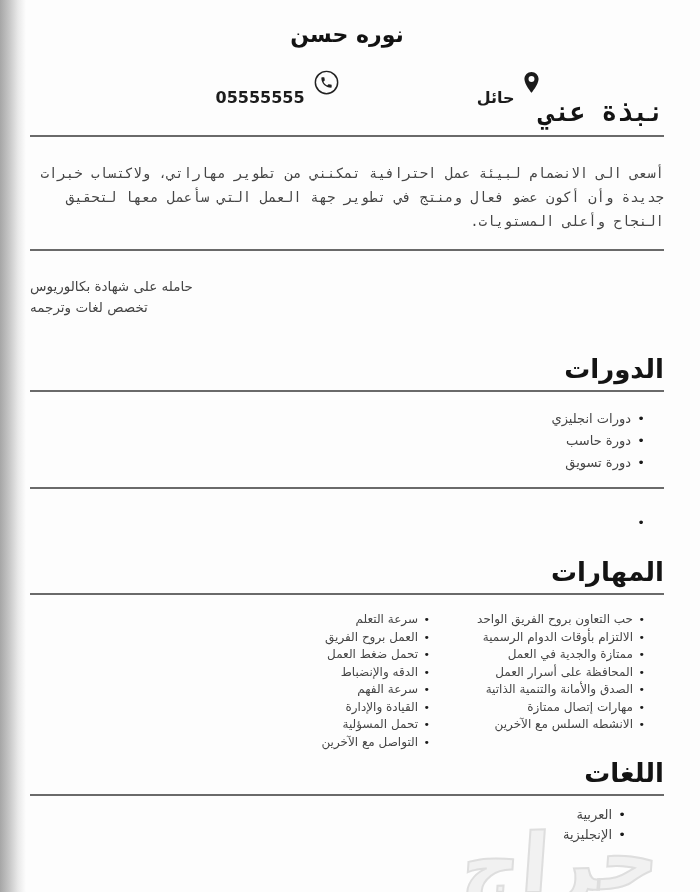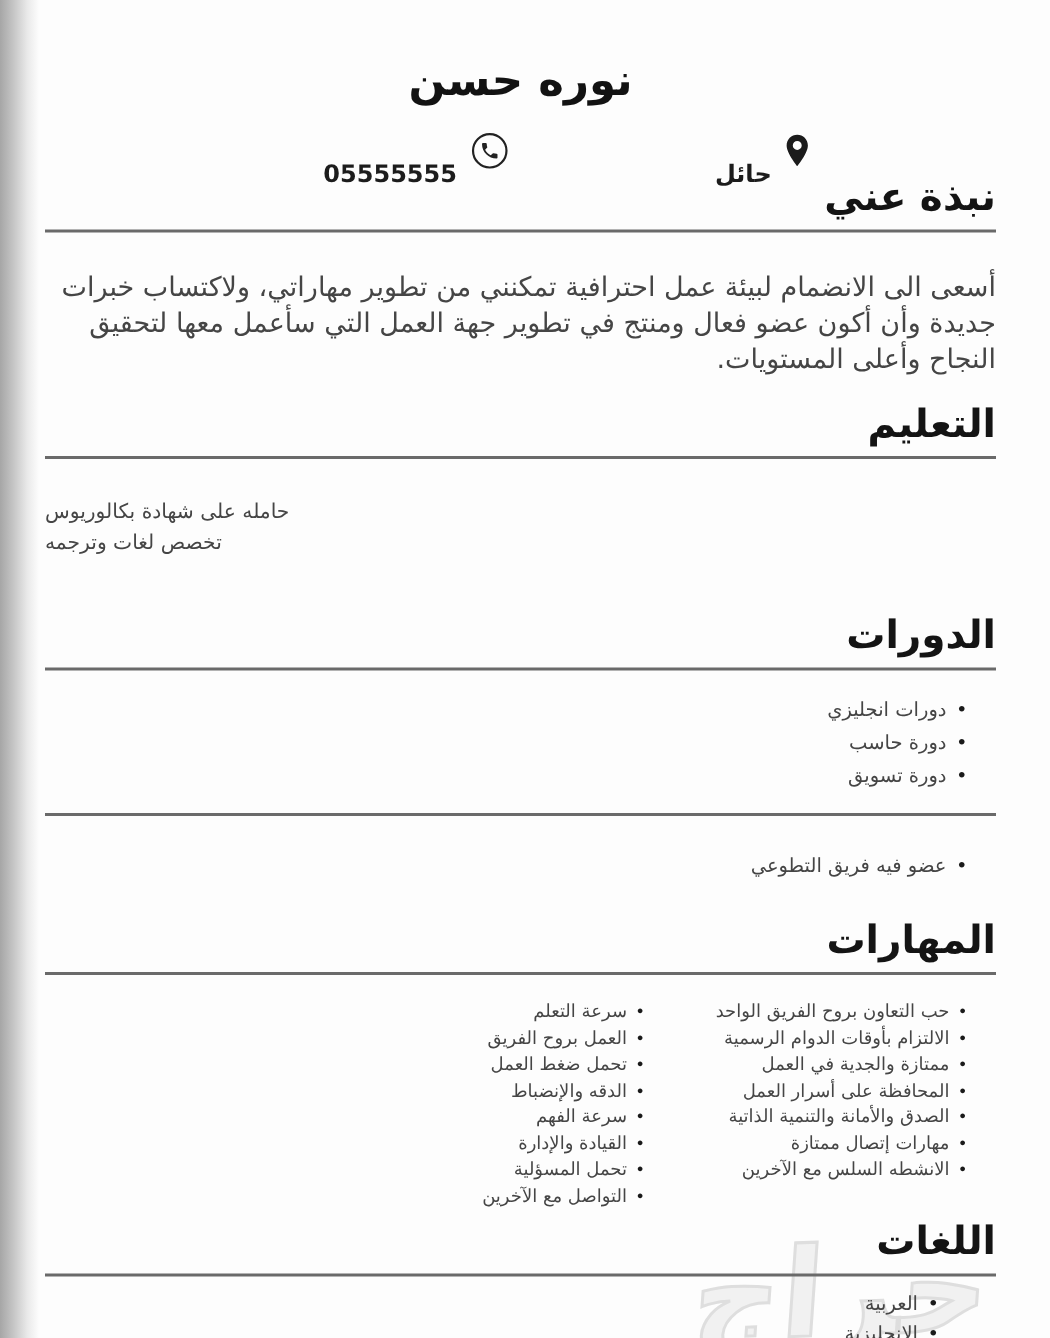--- a/index.html
+++ b/index.html
@@ -17,22 +17,22 @@
     z-index:1;
   }
   .page{
     position:relative;z-index:2;
     direction:rtl;
     padding:0 36px 0 30px; 
     color:#3f3f3f;
   }
   .name{
     text-align:center;
-    font-size:29px;font-weight:bold;color:#121212;
-    margin:34px 0 0 0;line-height:38px;
+    font-size:22px;font-weight:bold;color:#121212;
+    margin:16px 0 0 0;line-height:38px;
     letter-spacing:0;
   }
   .contact{
     display:flex;justify-content:center;align-items:center;
     gap:138px;margin-top:14px;height:28px;
     position:relative;left:31px;
   }
   .contact .group{display:flex;align-items:center;gap:9px;}
   .contact .txt{font-size:16px;font-weight:600;color:#1c1c1c;margin-top:31px;}
   .icon-pin svg{display:block;width:17px;height:23px;}
@@ -40,22 +40,22 @@
 
   .section h2{
     margin:0;text-align:right;
     font-size:26px;font-weight:bold;color:#141414;
     line-height:32px;
   }
   .divider{
     height:2px;background:#6a6a6a;border:none;
     margin:5px 0 0 0;
   }
-  .sec-about{margin-top:2px;}
-  .sec-about .body{margin-top:25px;font-size:18px;line-height:24px;text-align:right;color:#454545;}
+  .sec-about{margin-top:2px;font-family:Liberation Mono, monospace;}
+  .sec-about .body{margin-top:25px;font-size:14px;line-height:24px;text-align:right;color:#454545;}
 
   .sec-edu{margin-top:15px;}
   .sec-edu .body{margin-top:25px;font-size:13.5px;line-height:21px;text-align:left;color:#454545;}
 
   .sec-courses{margin-top:35px;}
   .list{margin-top:16px;}
   .li{
     display:flex;align-items:baseline;justify-content:flex-start;
     padding-right:19px;font-size:13px;line-height:22px;color:#454545;
   }
@@ -116,21 +116,20 @@
     </div>
   </div>
 
   <div class="section sec-about">
     <h2>نبذة عني</h2>
     <div class="divider"></div>
     <div class="body">أسعى الى الانضمام لبيئة عمل احترافية تمكنني من تطوير مهاراتي، ولاكتساب خبرات جديدة وأن أكون عضو فعال ومنتج في تطوير جهة العمل التي سأعمل معها لتحقيق النجاح وأعلى المستويات.</div>
   </div>
 
   <div class="section sec-edu">
-    <h2>التعليم</h2>
     <div class="divider"></div>
     <div class="body">
       <div>حامله على شهادة بكالوريوس</div>
       <div>تخصص لغات وترجمه</div>
     </div>
   </div>
 
   <div class="section sec-courses">
     <h2>الدورات</h2>
     <div class="divider"></div>
@@ -148,21 +147,20 @@
           <span>دورة تسويق</span>
         </div>
     </div>
   </div>
 
   <div class="section sec-volunteer">
     <div class="divider"></div>
     <div class="list">
       <div class="li">
           <span class="dot">•</span>
-          <span>عضو فيه فريق التطوعي</span>
         </div>
     </div>
   </div>
 
   <div class="section sec-skills">
     <h2>المهارات</h2>
     <div class="divider"></div>
     <div class="skills-cols">
       <div class="col">
         <div class="li">

